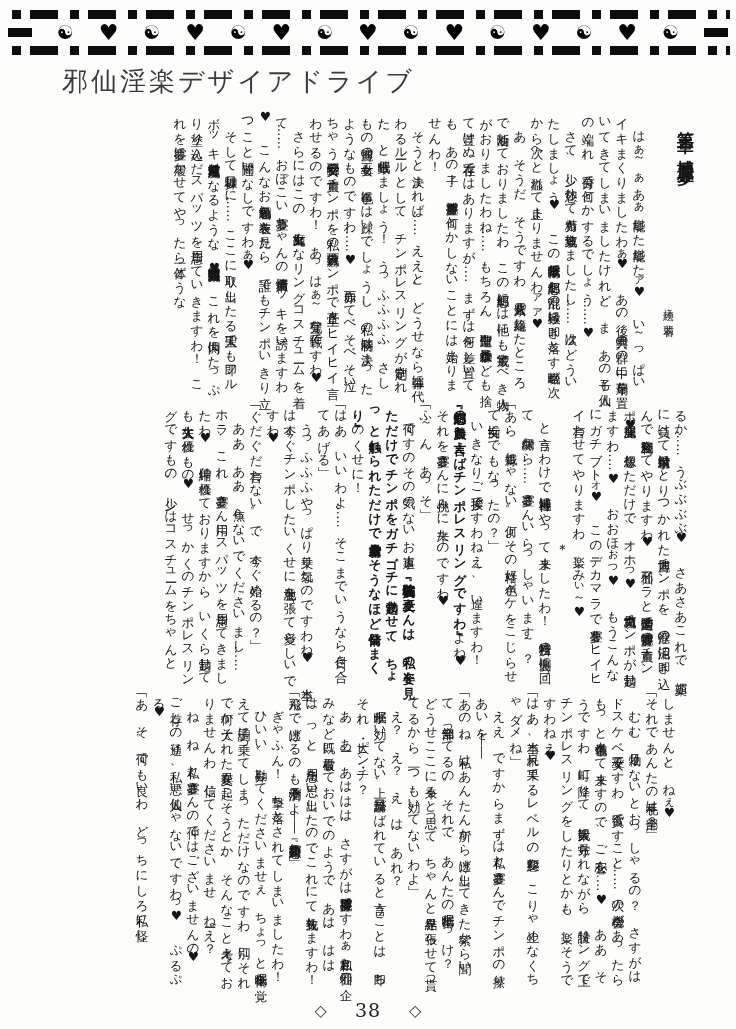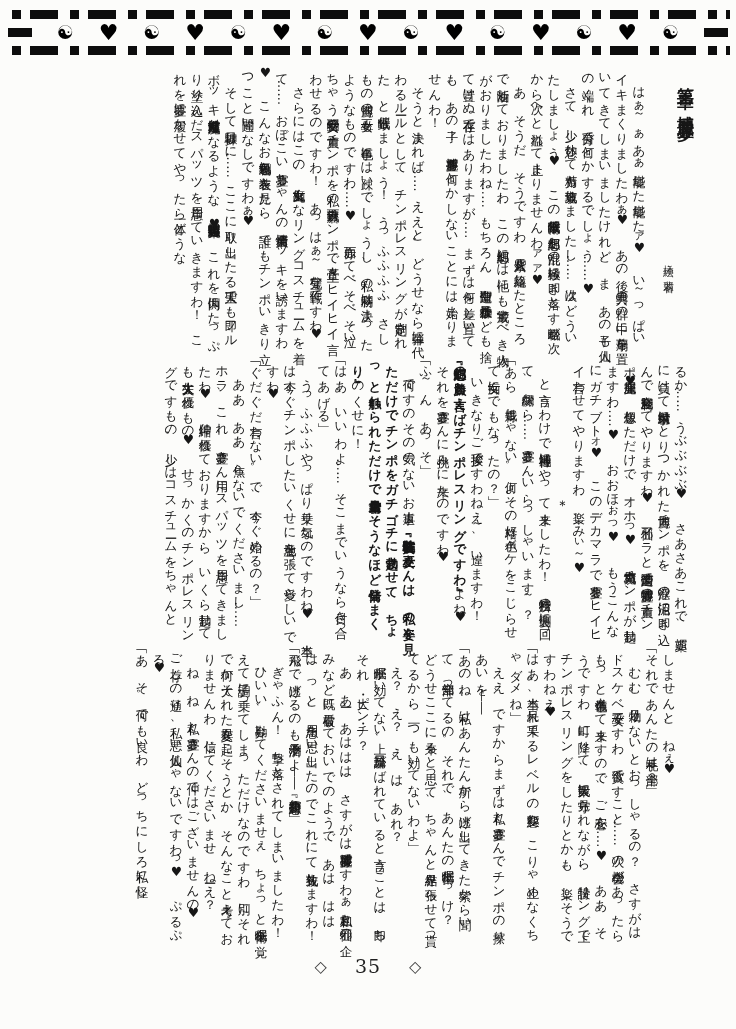--- a/index.html
+++ b/index.html
@@ -114,20 +114,21 @@
       <span class="yinyang-icon">☯</span>
       <span class="heart-icon">♥</span>
       <span class="yinyang-icon">☯</span>
       <span class="heart-icon">♥</span>
       <span class="yinyang-icon">☯</span>
       <span class="edge-bar"></span>
     </div>
     <div class="dash-row"></div>
   </div>
 
+  <h1 class="page-title">邪仙淫楽デザイアドライブ</h1>
 
   <div class="content">
 
     <div class="band band-1">
       <div class="chapter-block">
         <div class="chapter-title">第三章　博麗霊夢</div>
         <div class="chapter-credit">挿絵：翡翠石</div>
       </div>
       <p>　はぁ～ぁあぁ堪能した堪能したァ♥　い～っぱいイキまくりましたわぁ♥　あの後、男共の群の中に華扇を置いてきてしまいましたけれど、ま、あの子も仙人の端くれ、自分で何とかするでしょう……♥</p>
       <p>　さて、少し休憩して精力も充填致しましたし……次はどういたしましょう♥　この無敵催眠術で幻想郷を混乱の極致に叩き落とす戦略が次から次へと溢れて止まりませんわァァ♥</p>
@@ -166,17 +167,17 @@
       <p>　ぎゃふん！　撃ち落とされてしまいましたわ！</p>
       <p>　ひいい、勘弁してくださいませぇ、ちょっと催眠術を覚えて調子に乗ってしまっただけなのですわ、別にそれで何か大それた異変を起こそうとか、そんなこと考えておりませんわ、信じてくださいませ、ねーえ？</p>
       <p>　ね、ね、私と霊夢さんの仲ではございませんの♥　ご存じの通り、私、悪い仙人じゃないですわっ♥　ぷるぷる♥</p>
       <p>「あ、そ。何でも良いわ、どっちにしろ私に怪し</p>
     </div>
 
   </div>
 
   <div class="page-footer">
     <span class="diamond-icon">◇</span>
-    <span class="page-number">35</span>
+    <span class="page-number">38</span>
     <span class="diamond-icon">◇</span>
   </div>
 
 </div>
 
 </body></html>

